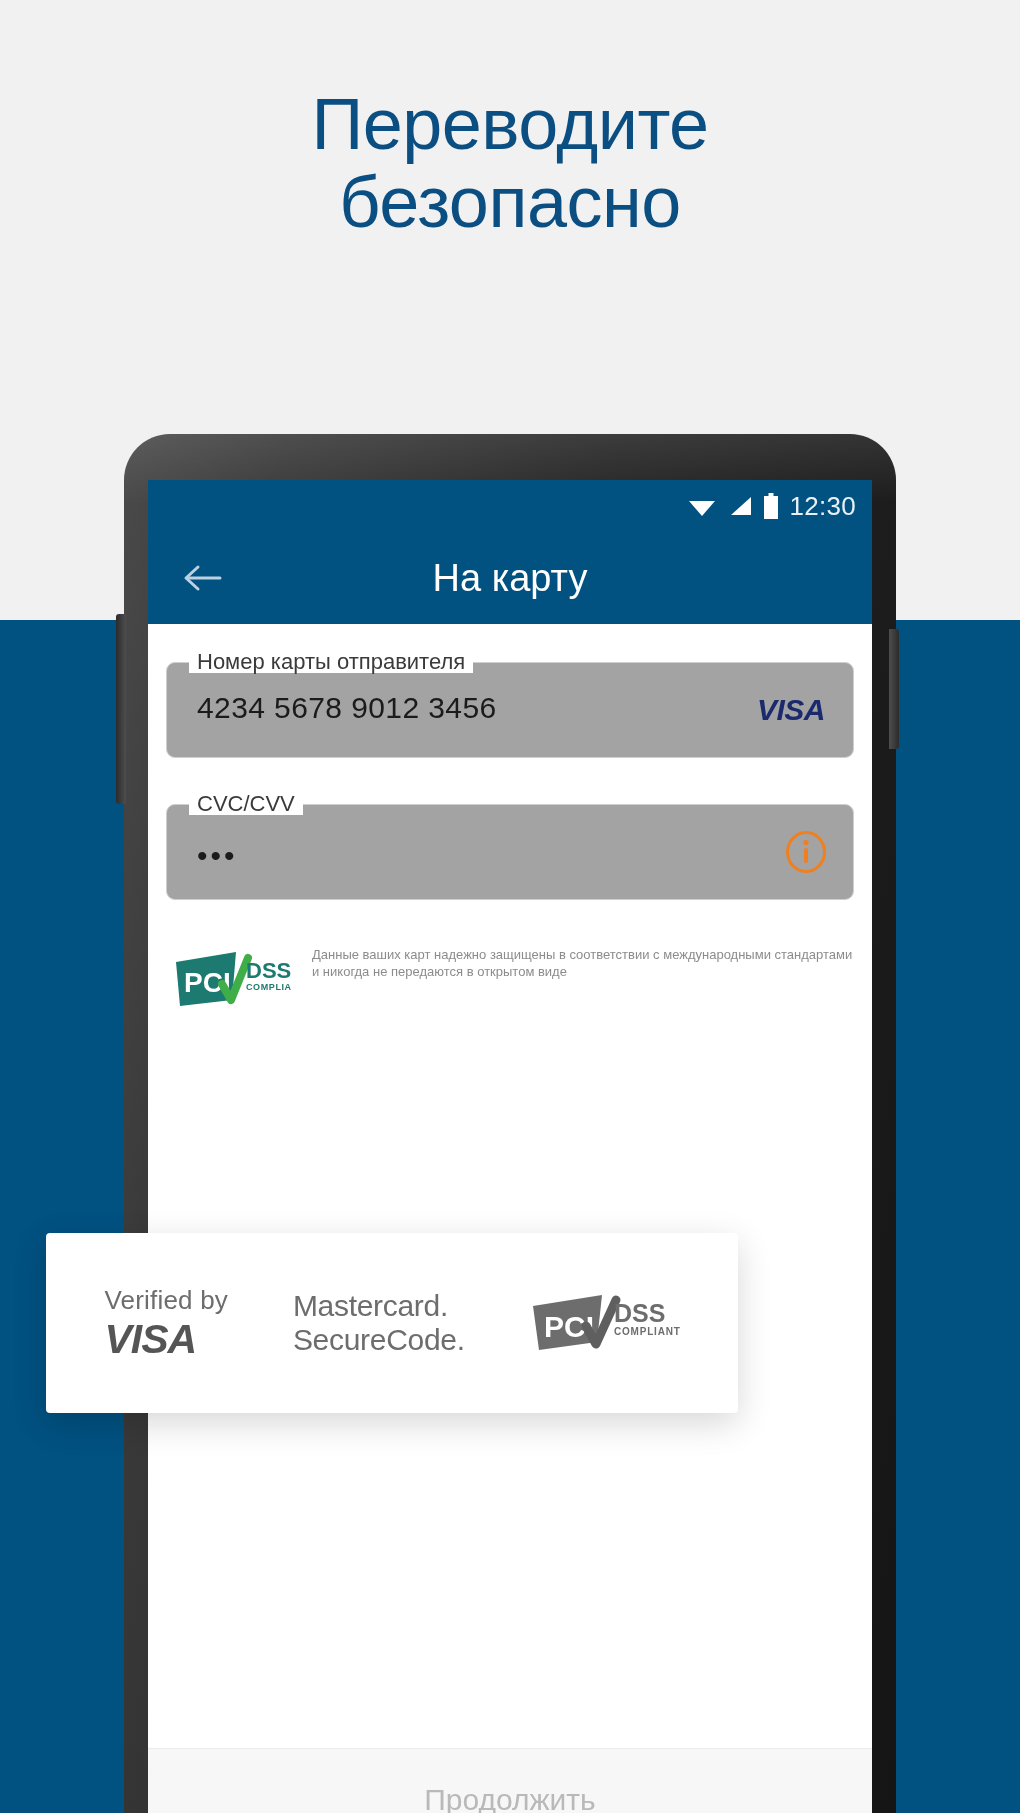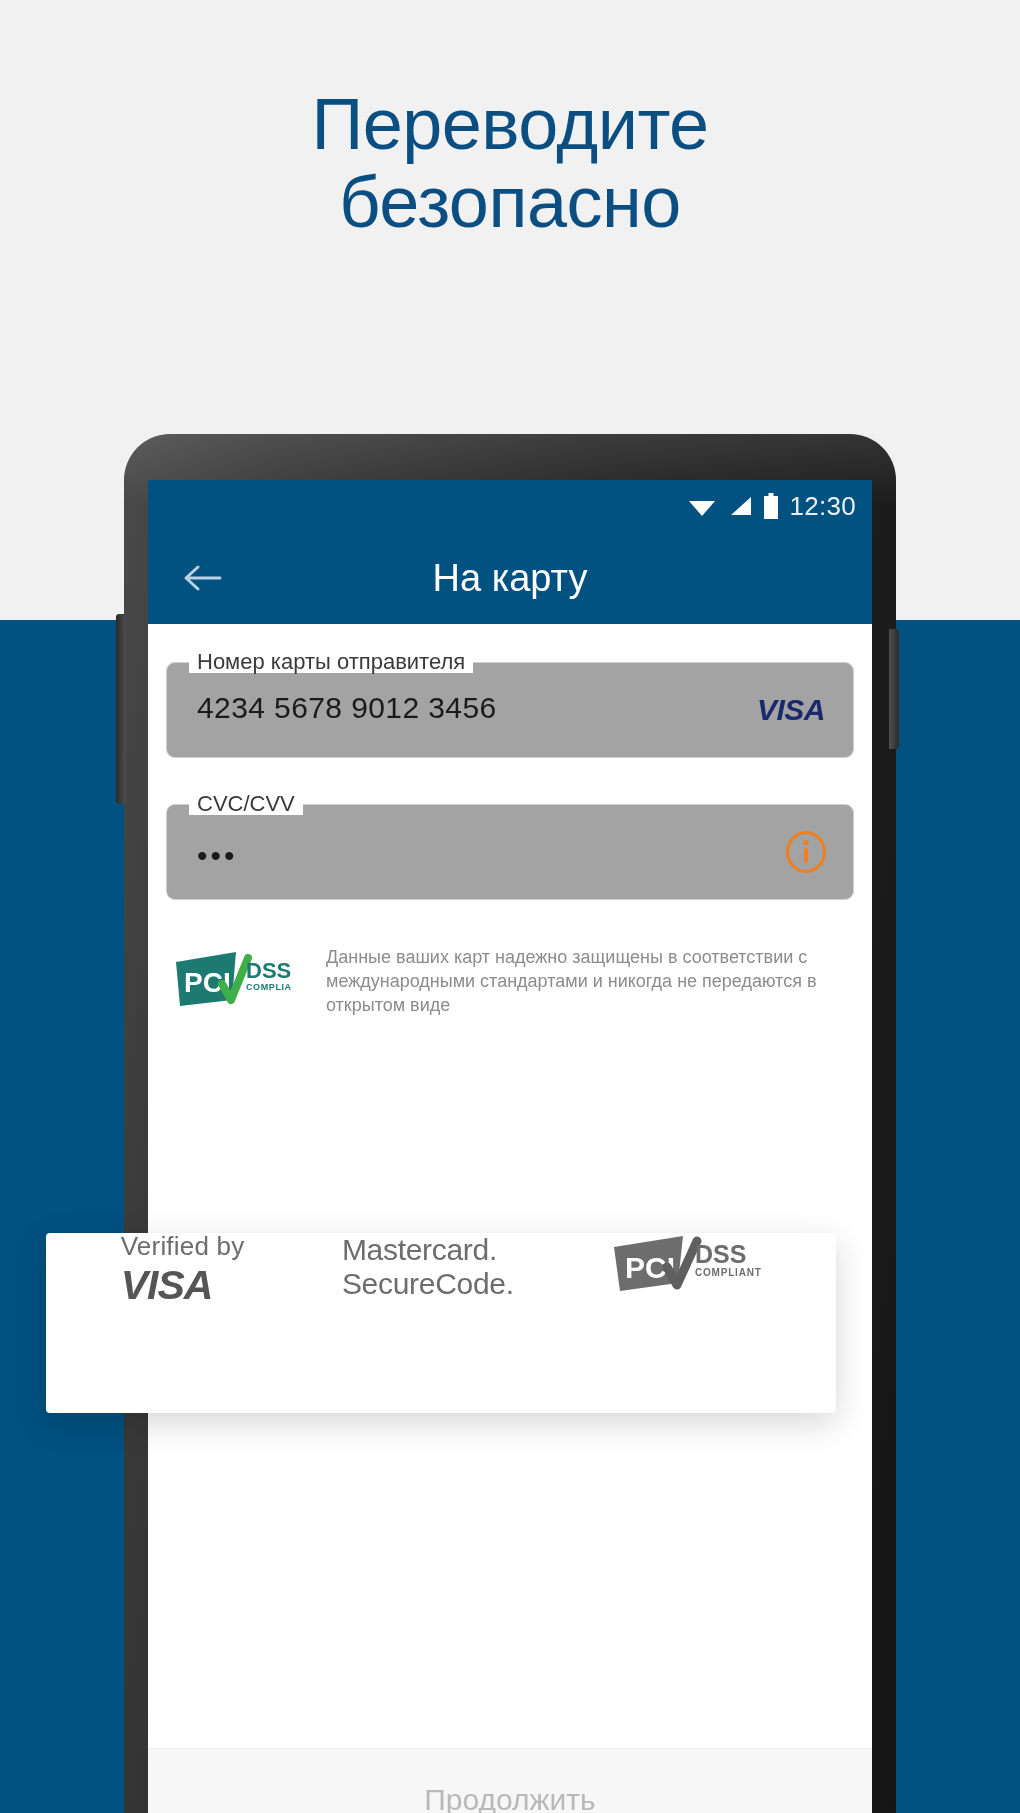--- a/index.html
+++ b/index.html
@@ -114,37 +114,37 @@
   .row-two{display:flex;gap:20px;margin-top:46px;}
   .row-two .field{flex:1;}
   .info-ico{
     position:absolute;right:26px;top:26px;width:42px;height:42px;cursor:pointer;
   }
 
   
   .pci-row{display:flex;align-items:flex-start;margin-top:46px;padding-left:8px;}
   .pci-logo{width:118px;height:62px;flex:none;margin-top:4px;}
   .pci-text{
-    margin-left:34px;color:#8c8c8c;font-size:18px;line-height:1.33;
+    margin-left:20px;color:#8c8c8c;font-size:13px;line-height:1.33;
   }
 
   
   .cta{
     position:absolute;left:0;bottom:0;width:724px;height:102px;
     background:#f7f7f7;border-top:1px solid #ececec;
     display:flex;align-items:center;justify-content:center;
     color:#b9b9b9;font-size:30px;
   }
 
   
   .badge-card{
-    position:absolute;left:46px;top:1233px;width:790px;height:180px;
+    position:absolute;left:46px;top:1233px;width:692px;height:180px;
     background:#ffffff;border-radius:4px;
     box-shadow:0 10px 34px rgba(0,0,0,.16);
-    display:flex;align-items:flex-start;justify-content:space-around;
+    display:flex;align-items:center;justify-content:space-around;
     padding:0 26px;box-sizing:border-box;
   }
   .badge{display:flex;align-items:center;justify-content:center;color:#6d6d6d;}
   .vbv{text-align:left;line-height:1;}
   .vbv .t1{font-size:26px;color:#6d6d6d;letter-spacing:.2px;}
   .vbv .t2{font-size:41px;font-weight:800;font-style:italic;color:#555;letter-spacing:-1px;margin-top:6px;}
   .msc{line-height:1.12;color:#6d6d6d;font-size:30px;letter-spacing:-0.3px;}
   .pci-gray{width:150px;height:62px;}
   .mir{width:184px;height:62px;}
 </style>

